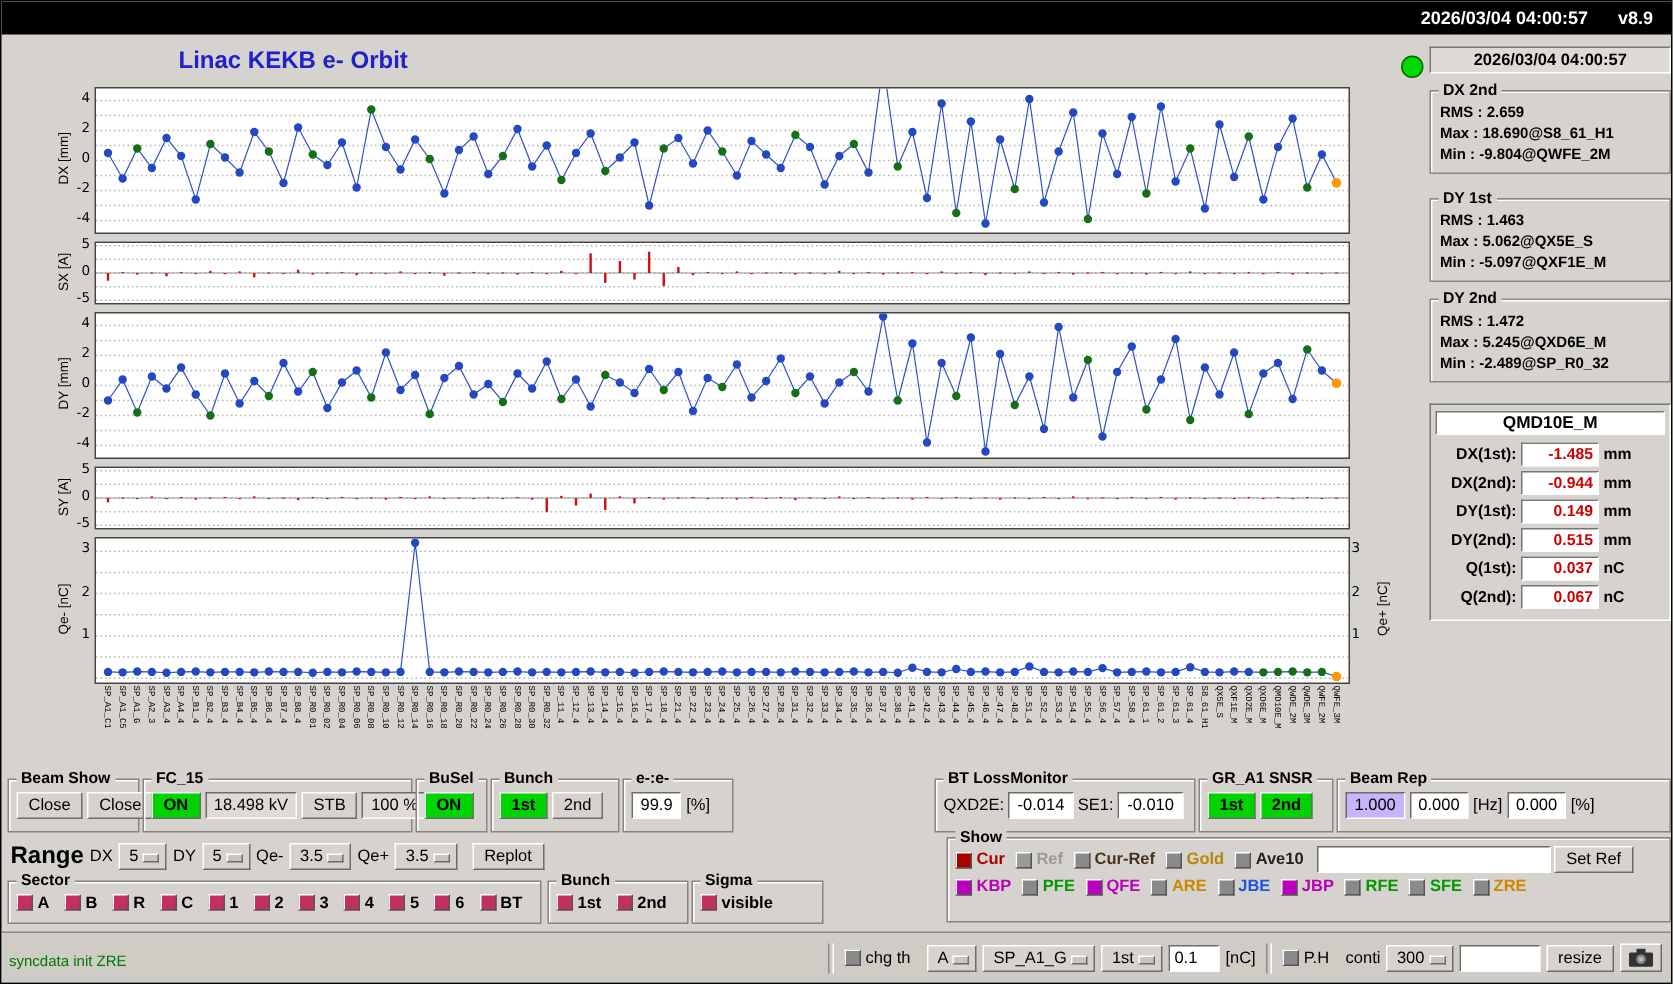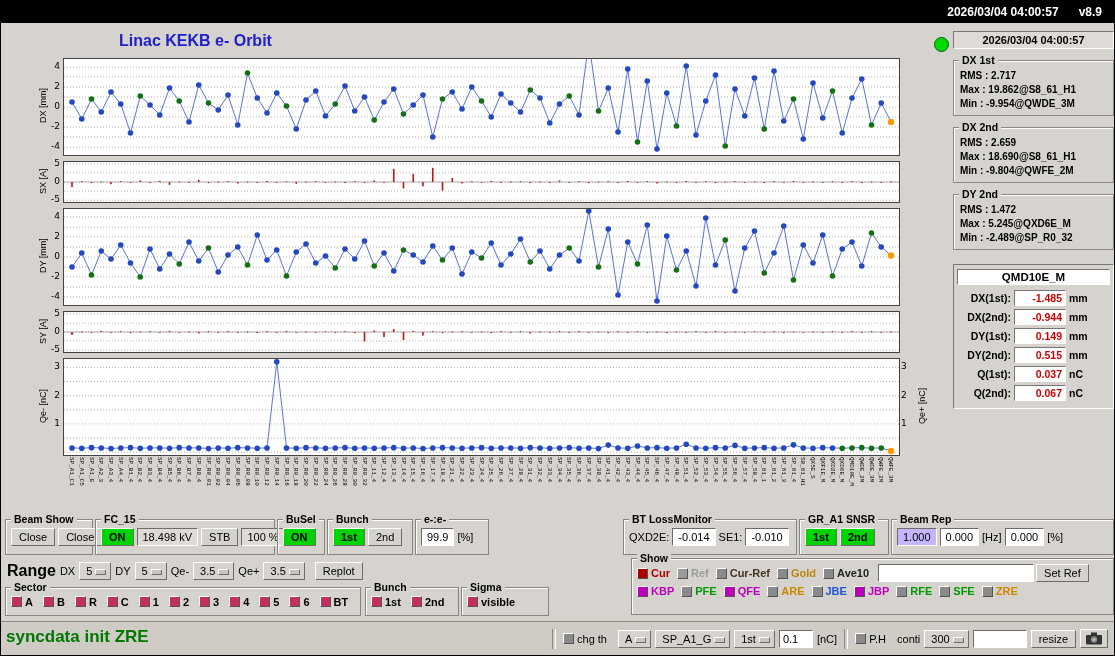--- a/index.html
+++ b/index.html
@@ -54,21 +54,21 @@
   .dd::after{content:"";position:absolute;right:4px;top:50%;margin-top:-2px;width:9px;height:4px;background:#c8c5c0;
              border:1px solid;border-color:#fff #6e6c66 #6e6c66 #fff;}
   .cb{display:inline-flex;align-items:center;gap:3px;margin-right:7px;cursor:pointer;}
   .cbbox{width:9px;height:9px;border:1px solid;border-color:#fff #555 #555 #fff;display:inline-block;flex:0 0 auto;}
   .cblabel{font-size:11px;font-weight:bold;white-space:nowrap;}
   .cbset{display:inline-flex;align-items:center;}
   .tinput{border:1px solid;border-color:#6e6c66 #fff #fff #6e6c66;background:#fff;font-size:11px;padding:2px 3px;font-family:inherit;}
   .srow{display:flex;align-items:center;gap:2px;padding:3px 5px 0 5px;}
   #statusbar{position:absolute;left:0;right:0;bottom:0;height:34px;background:#cfccc6;border-top:1px solid #8a8a8a;
              display:flex;align-items:center;justify-content:flex-end;gap:4px;padding:0 6px;box-sizing:border-box;}
-  #sync-msg{position:absolute;left:5px;bottom:8px;color:#007700;font-weight:bold;font-size:17px;}
+  #sync-msg{position:absolute;left:5px;bottom:8px;color:#007700;font-weight:normal;font-size:10px;}
   .sep{width:2px;height:20px;border-left:1px solid #8a8a8a;border-right:1px solid #fff;margin:0 3px;}
 </style>
 </head>
 <body>
 
 <div id="win">
 
   <div id="topbar">
     <span>2026/03/04 04:00:57</span>
     <span>v8.9</span>
@@ -677,30 +677,30 @@
         <span class="xlab" style="left: 814.25px;">QWFE_2M</span>
         <span class="xlab" style="left: 824px;">QWFE_3M</span>
       </div>
   </div>
 
   <div class="dot"></div>
   <div id="rightcol">
     <div class="timebox">2026/03/04 04:00:57</div>
 
     <div class="sgroup">
-      <span class="gtitle">DX 1st</span>
-      <div class="sline">RMS : 2.717</div>
-      <div class="sline">Max : 19.862@S8_61_H1</div>
-      <div class="sline">Min : -9.954@QWDE_3M</div>
-    </div>
-    <div class="sgroup">
       <span class="gtitle">DX 2nd</span>
       <div class="sline">RMS : 2.659</div>
       <div class="sline">Max : 18.690@S8_61_H1</div>
       <div class="sline">Min : -9.804@QWFE_2M</div>
+    </div>
+    <div class="sgroup" style="margin-top:16px">
+      <span class="gtitle">DY 1st</span>
+      <div class="sline">RMS : 1.463</div>
+      <div class="sline">Max : 5.062@QX5E_S</div>
+      <div class="sline">Min : -5.097@QXF1E_M</div>
     </div>
     <div class="sgroup">
       <span class="gtitle">DY 2nd</span>
       <div class="sline">RMS : 1.472</div>
       <div class="sline">Max : 5.245@QXD6E_M</div>
       <div class="sline">Min : -2.489@SP_R0_32</div>
     </div>
 
     <div id="qmd">
       <div class="qmd-title">QMD10E_M</div>

